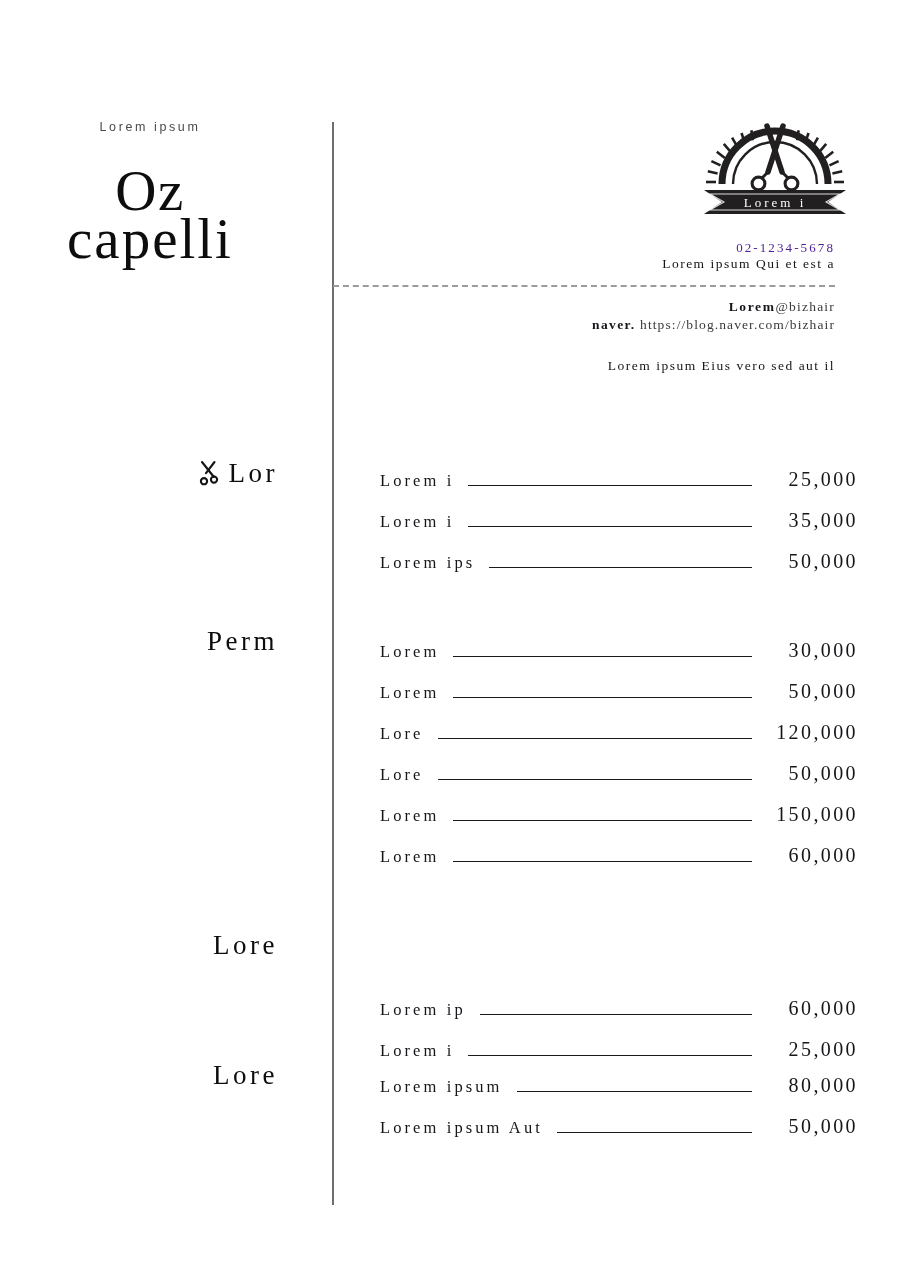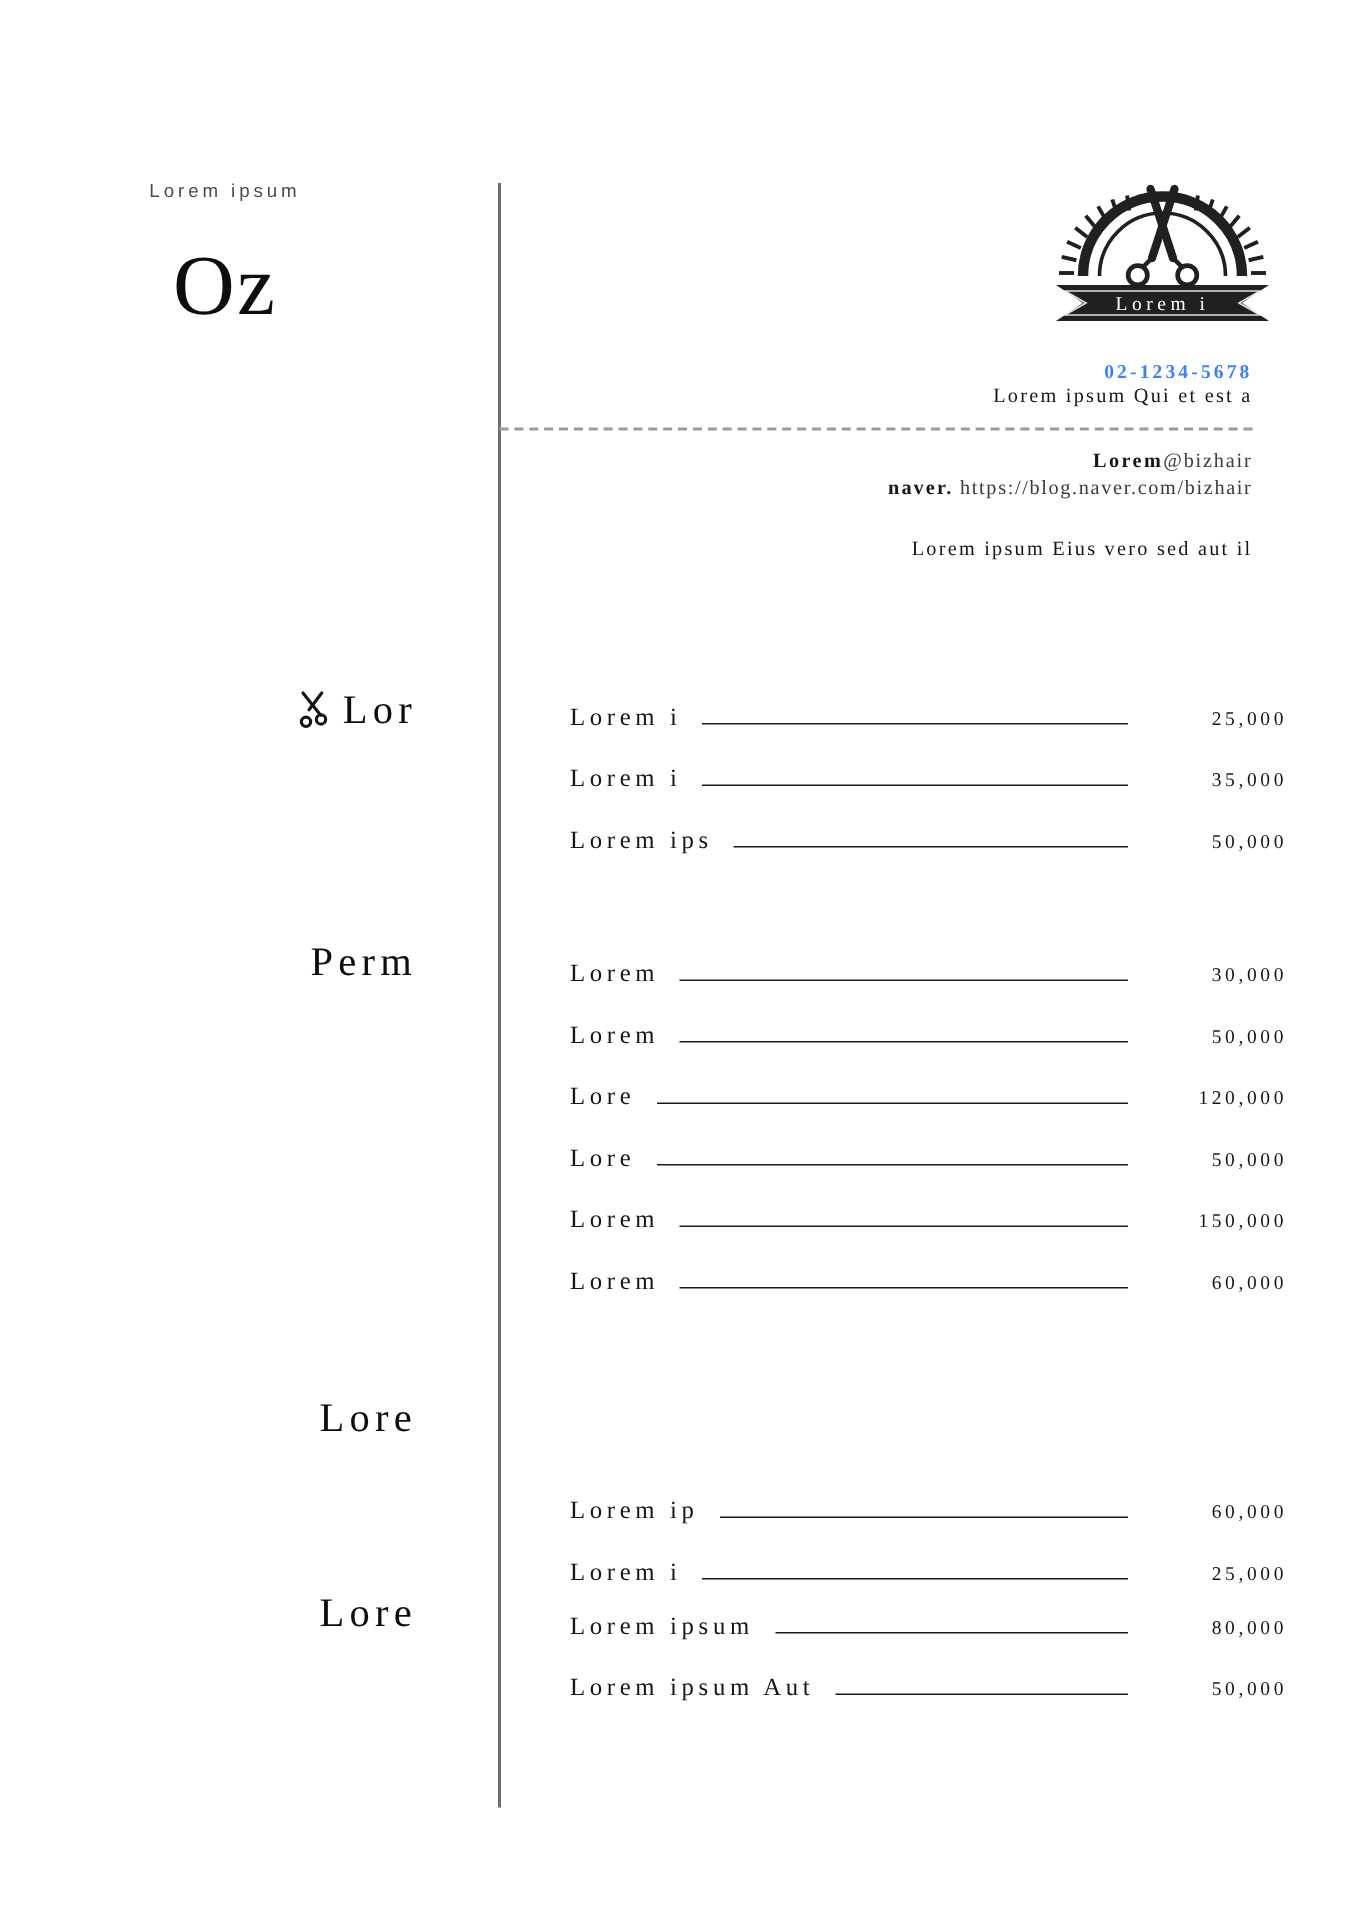--- a/index.html
+++ b/index.html
@@ -78,23 +78,23 @@
     height: 100px;
   }
   .logo-wrap svg { display: block; }
 
   .contact-phone {
     position: absolute;
     right: 70px;
     top: 240px;
     font-family: "Liberation Serif", "DejaVu Serif", serif;
     font-size: 13px;
-    font-weight: 700;
+    font-weight: 400;
     letter-spacing: 2.1px;
-    color: #3b82f6;
+    color: #4c1d95;
     text-align: center;
     white-space: pre;
   }
   .contact-addr {
     position: absolute;
     right: 70px;
     top: 256px;
     font-family: "Liberation Serif", "DejaVu Serif", serif;
     font-size: 13.5px;
     letter-spacing: 1.5px;
@@ -195,37 +195,38 @@
     position: absolute;
     left: 0;
     right: 0;
     bottom: 0;
     border-bottom: 1.6px solid #1a1a1a;
   }
   .p-price {
     flex: 0 0 auto;
     min-width: 96px;
     text-align: right;
-    font-size: 13px;
+    font-size: 20px;
     letter-spacing: 2.4px;
     color: #15151a;
     white-space: nowrap;
   }
 </style>
 </head>
 <body>
 
 <div class="page">
 
   <div class="v-divider"></div>
 
   <div class="brand-block">
     <div class="brand-sub">Lorem ipsum</div>
     <div class="brand-title">
       <span>Oz</span>
+      <span class="l2">capelli</span>
     </div>
   </div>
 
   <div class="logo-wrap">
     <svg width="150" height="100" viewBox="0 0 150 100">
 
       <g stroke="#211f1f" stroke-width="2.6" stroke-linecap="butt">
         <line x1="16" y1="68" x2="6" y2="68"></line>
         <line x1="17.6" y1="59.5" x2="7.8" y2="57.3"></line>
         <line x1="20.5" y1="51.4" x2="11.4" y2="47.1"></line>

